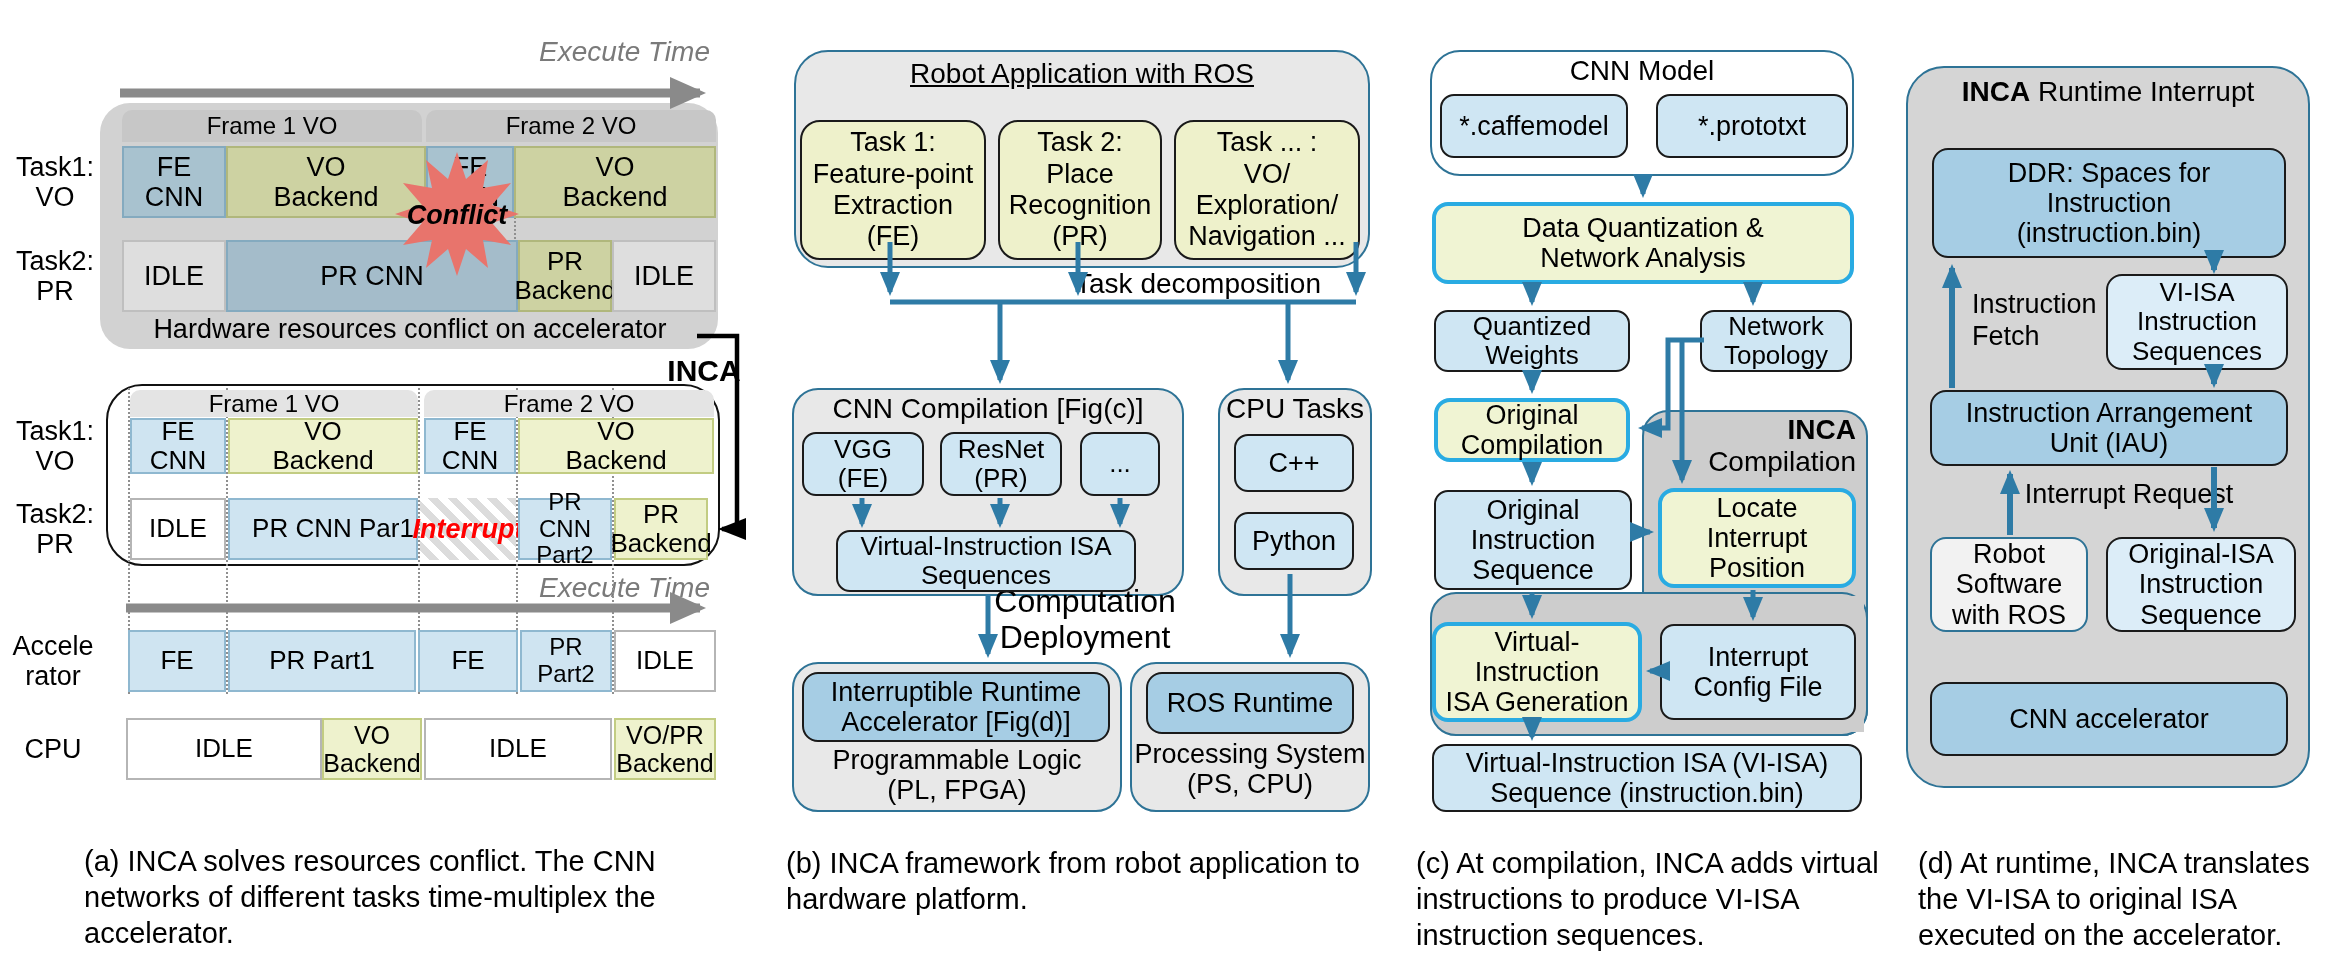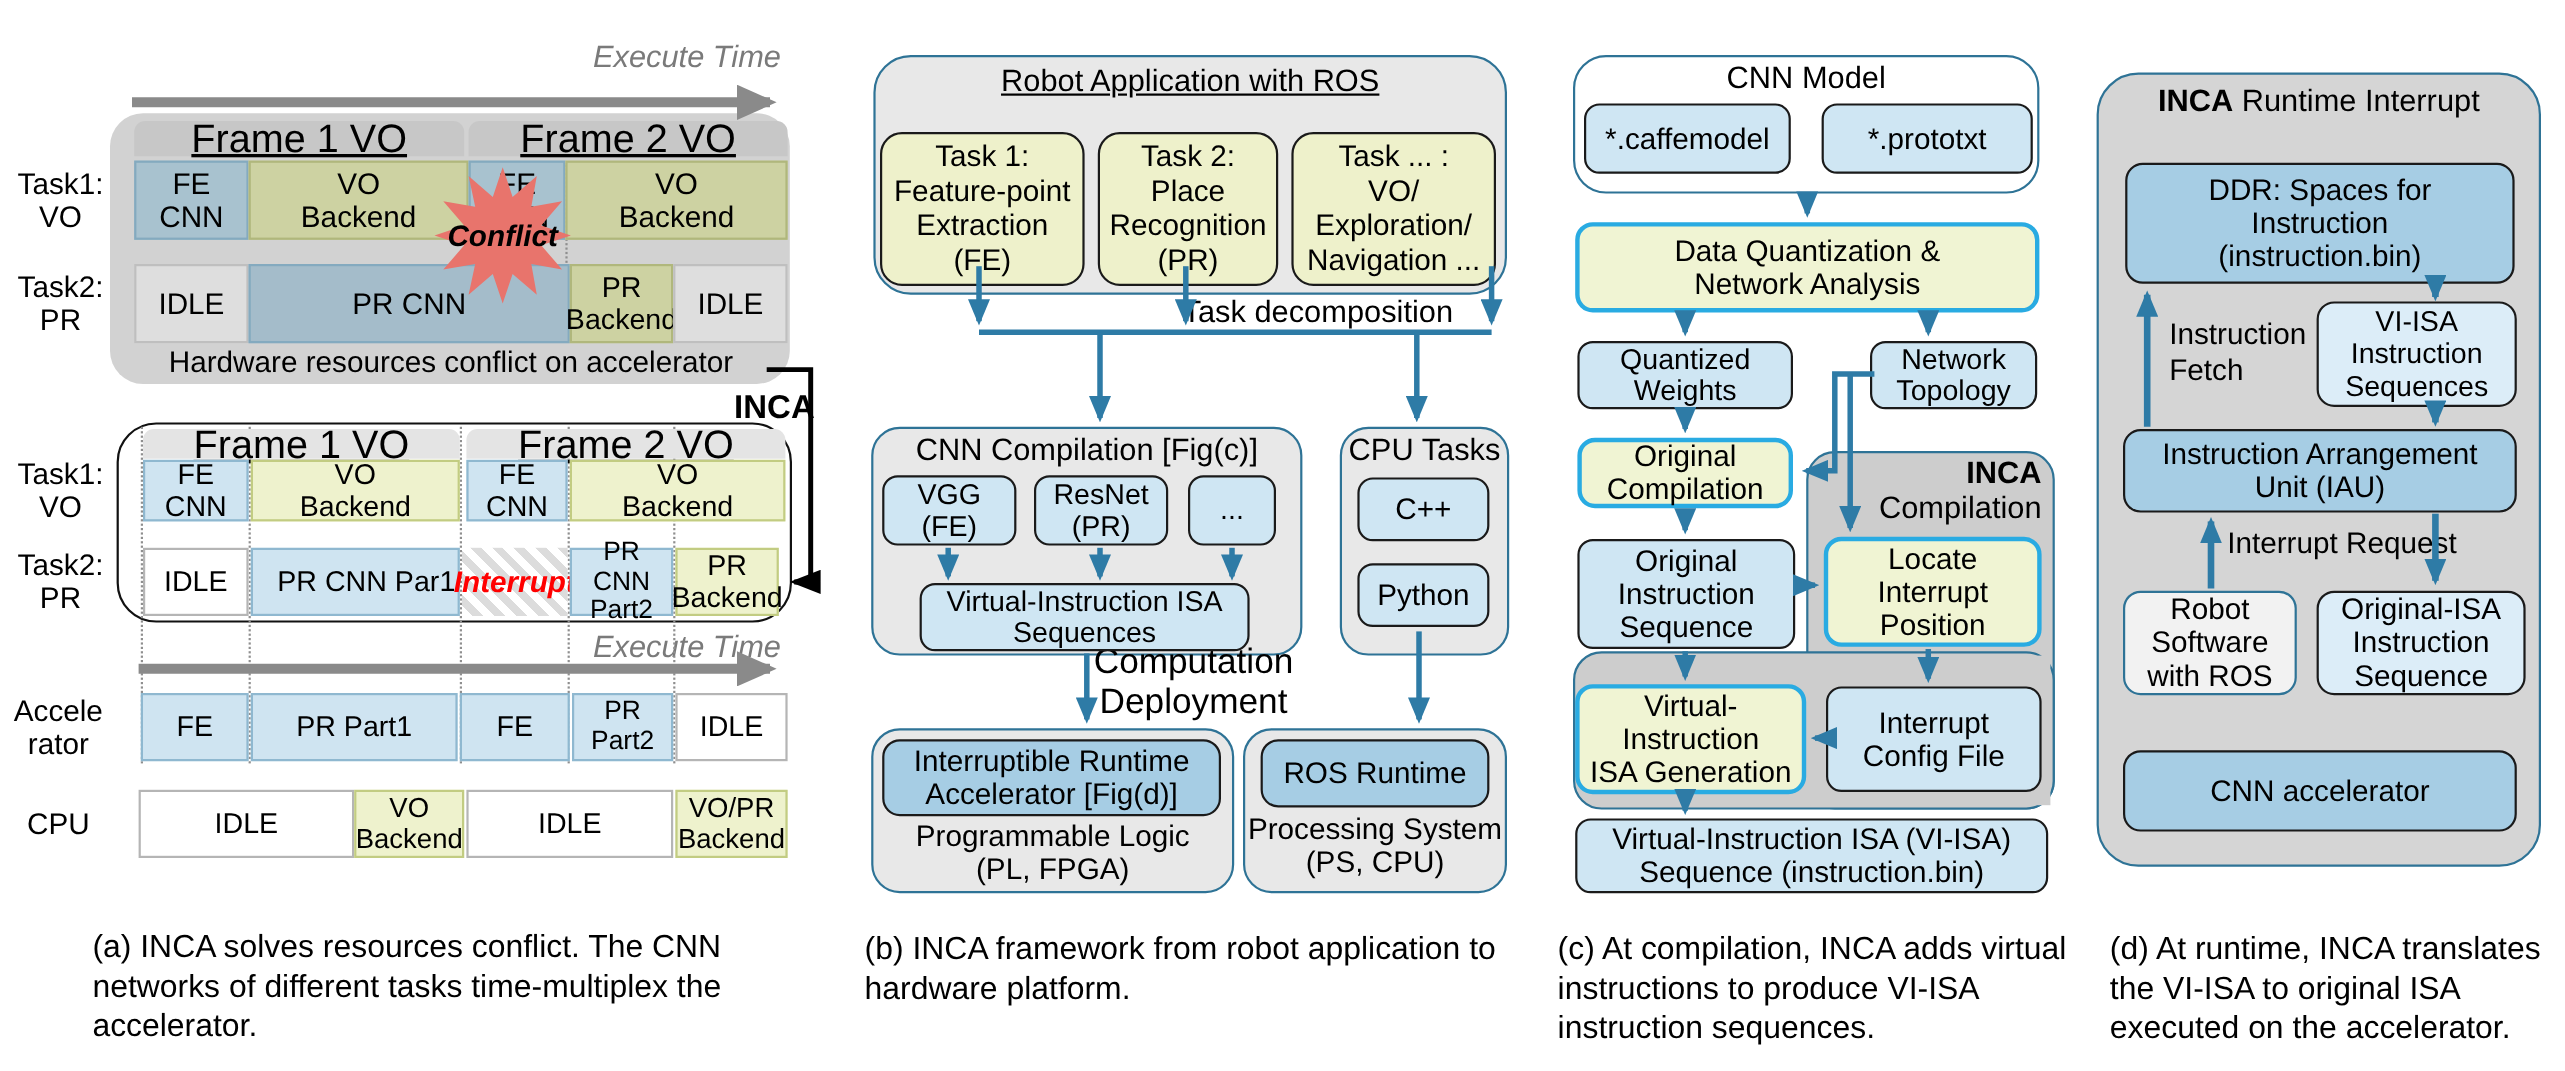--- a/index.html
+++ b/index.html
@@ -10,22 +10,22 @@
       white-space:pre-line;box-sizing:border-box;line-height:1.12;}
   
   .c-mblue {background:#a8c2cf;border:2px solid #84aabf;}
   .c-mblue2{background:#a4bcca;border:2px solid #84aabf;}
   .c-molive{background:#cdd2a2;border:2px solid #b0b77c;}
   .c-mgrey {background:#dedede;border:2px solid #bfbfbf;}
   .c-blue  {background:#cfe4f1;border:2px solid #8fb8d0;}
   .c-olive {background:#eef2cd;border:2px solid #c2cc82;}
   .c-white {background:#ffffff;border:2px solid #b5b5b5;}
   .hatch{background:repeating-linear-gradient(45deg,#ffffff 0 7px,#dcdcdc 7px 14px);}
-  .band{background:#c7c7c7;font-size:36px;display:flex;align-items:center;justify-content:center;
-        border-radius:10px 10px 0 0;text-decoration:underline;}
+  .band{background:#c7c7c7;font-size:24px;display:flex;align-items:center;justify-content:center;
+        border-radius:10px 10px 0 0;}
   .band2{background:#e4e4e4;}
   .vdash{width:0;border-left:2.5px dotted #8f8f8f;z-index:1;}
   
   .cont{background:#e8e8e8;border:2.5px solid #2e7396;border-radius:26px;}
   .cont-white{background:#ffffff;border:2.5px solid #2e7396;border-radius:26px;}
   
   .box-blue  {background:#cfe6f3;border:2px solid #1a1a1a;border-radius:14px;}
   .box-blue-l{background:#dcedf8;border:2px solid #1a1a1a;border-radius:16px;}
   .box-blue-m{background:#a6cde4;border:2.5px solid #1a1a1a;border-radius:16px;}
   .box-yellow{background:#eef1cb;border:2.5px solid #1a1a1a;border-radius:20px;margin-top:20px;}

